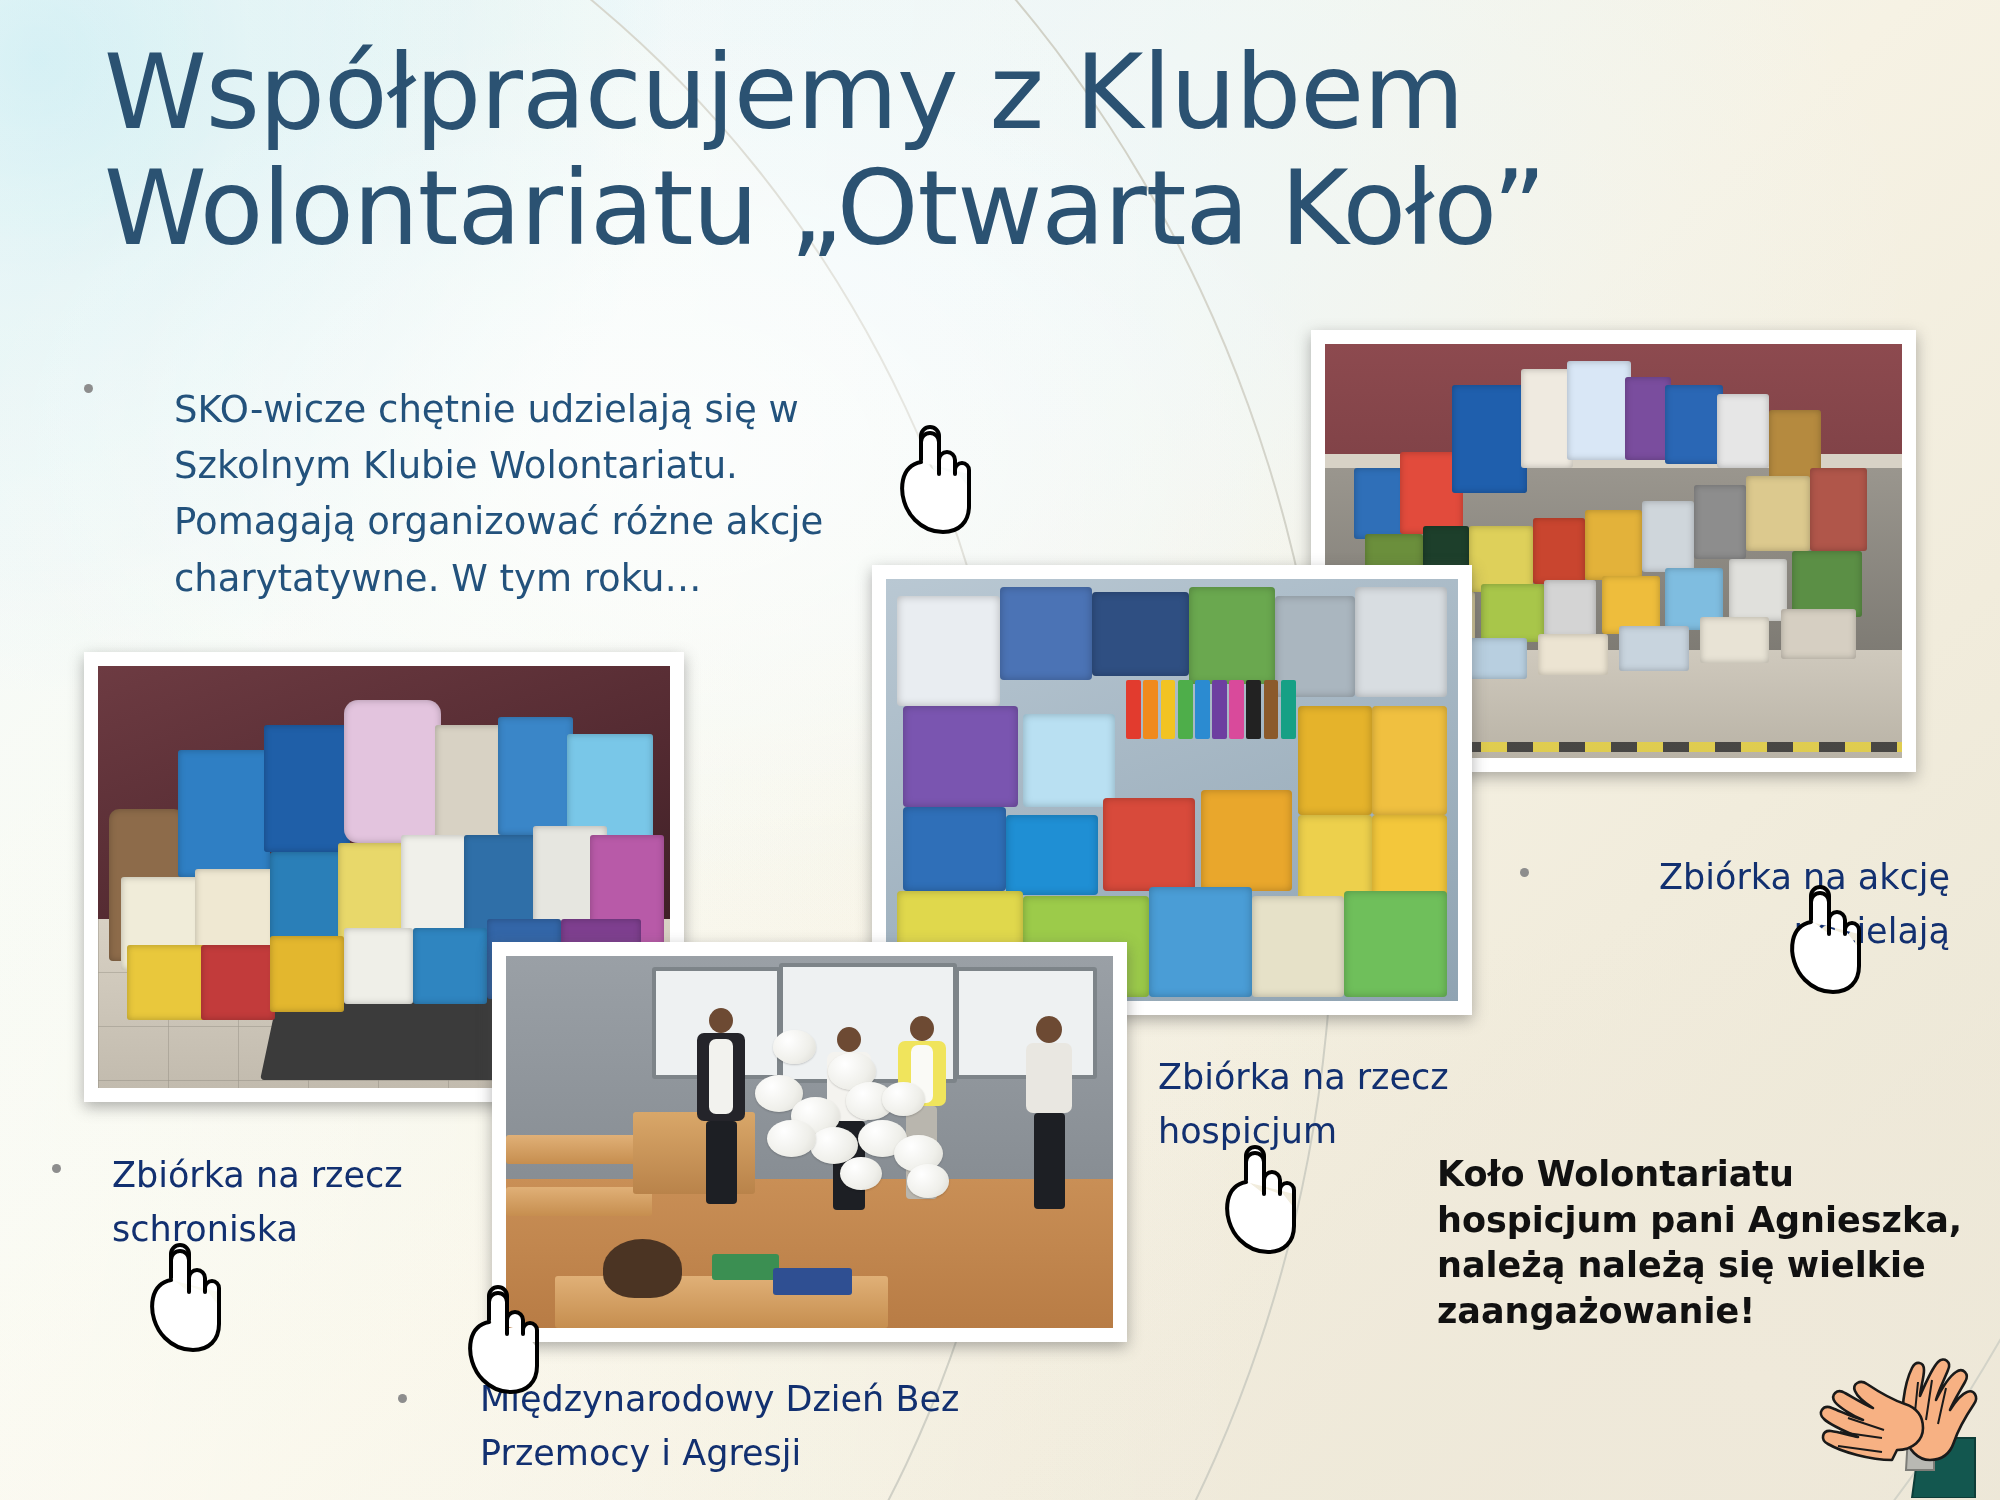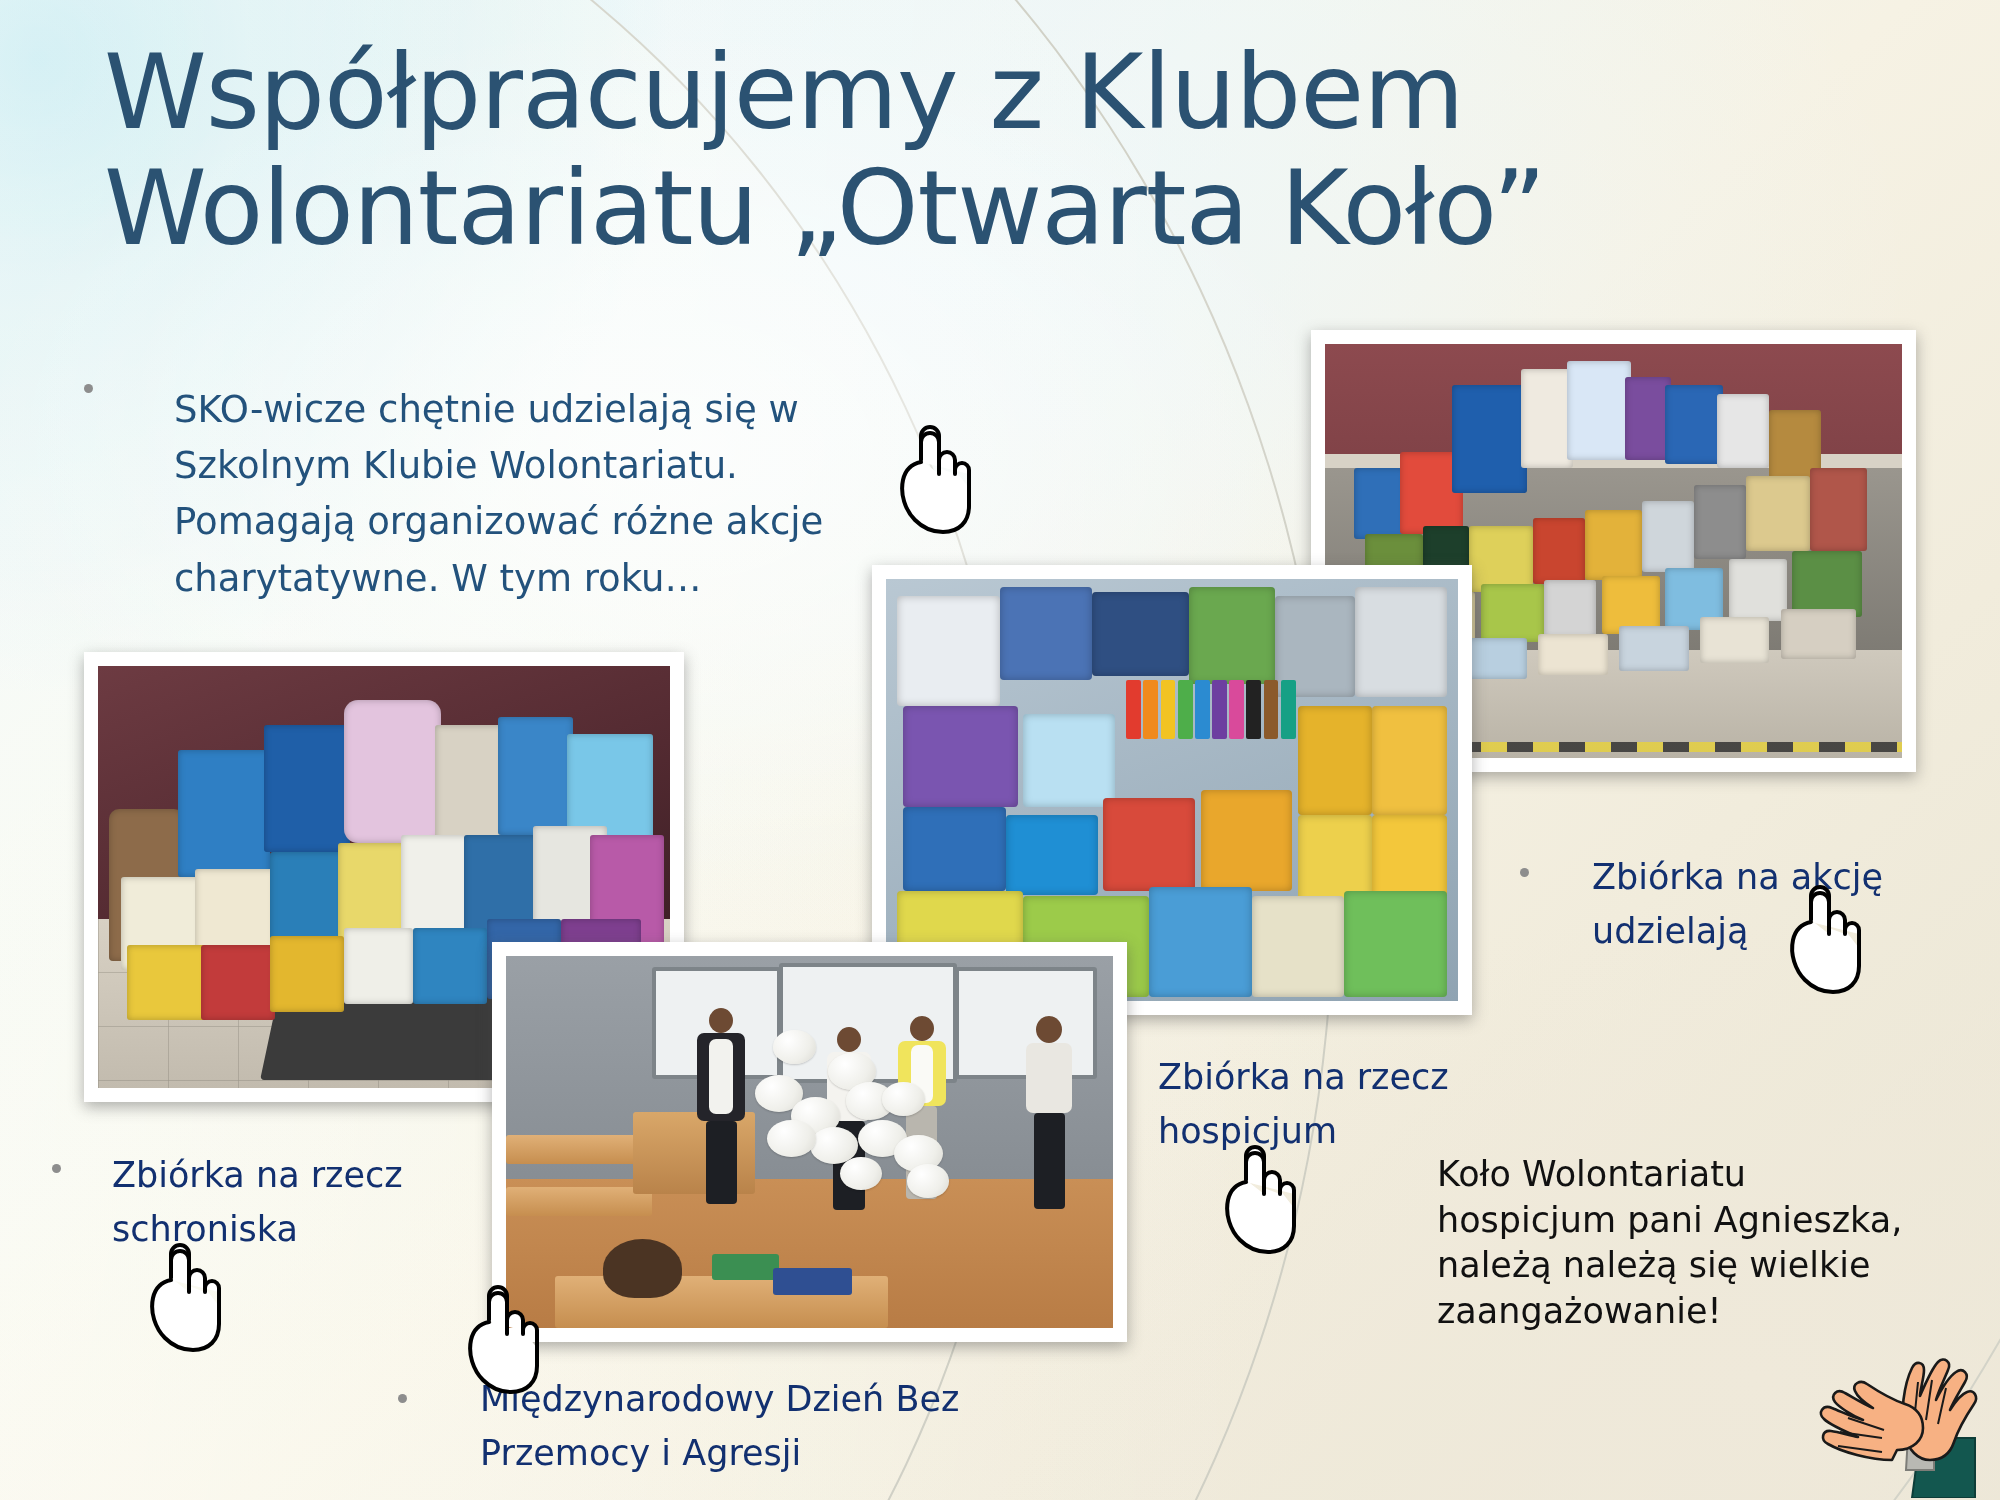--- a/index.html
+++ b/index.html
@@ -114,29 +114,29 @@
   
   .cap{position:absolute;color:#123070;font-size:35px;line-height:1.55;font-weight:400;}
   .cap .bul{position:absolute;width:9px;height:9px;border-radius:50%;background:#8d8d8d;}
   .cap-shelter{left:52px;top:1148px;width:430px;}
   .cap-shelter .bul{left:0;top:16px;}
   .cap-shelter .txt{display:block;padding-left:60px;}
   .cap-hospice{left:1158px;top:1050px;width:380px;}
   .cap-hospice .txt{display:block;}
   .cap-xmas{left:1520px;top:850px;width:430px;}
   .cap-xmas .bul{left:0;top:18px;}
-  .cap-xmas .txt{display:block;padding-left:72px;}
+  .cap-xmas .txt{display:block;padding-left:72px;text-align:right;}
   .cap-peace{left:480px;top:1372px;width:620px;}
   .cap-peace .bul{left:-82px;top:22px;}
   .cap-peace .txt{display:block;}
 
   
   .note{
     position:absolute;left:1437px;top:1152px;width:530px;
-    color:#111111;font-size:35px;line-height:1.30;font-weight:400;
+    color:#111111;font-size:35px;line-height:1.30;font-weight:700;
   }
   .note span{display:block;}
 
   
   .hand{position:absolute;pointer-events:none;}
   .hand svg{display:block;}
   .h1{left:890px;top:420px;}
   .h2{left:1780px;top:880px;}
   .h3{left:1215px;top:1140px;}
   .h4{left:140px;top:1238px;}

